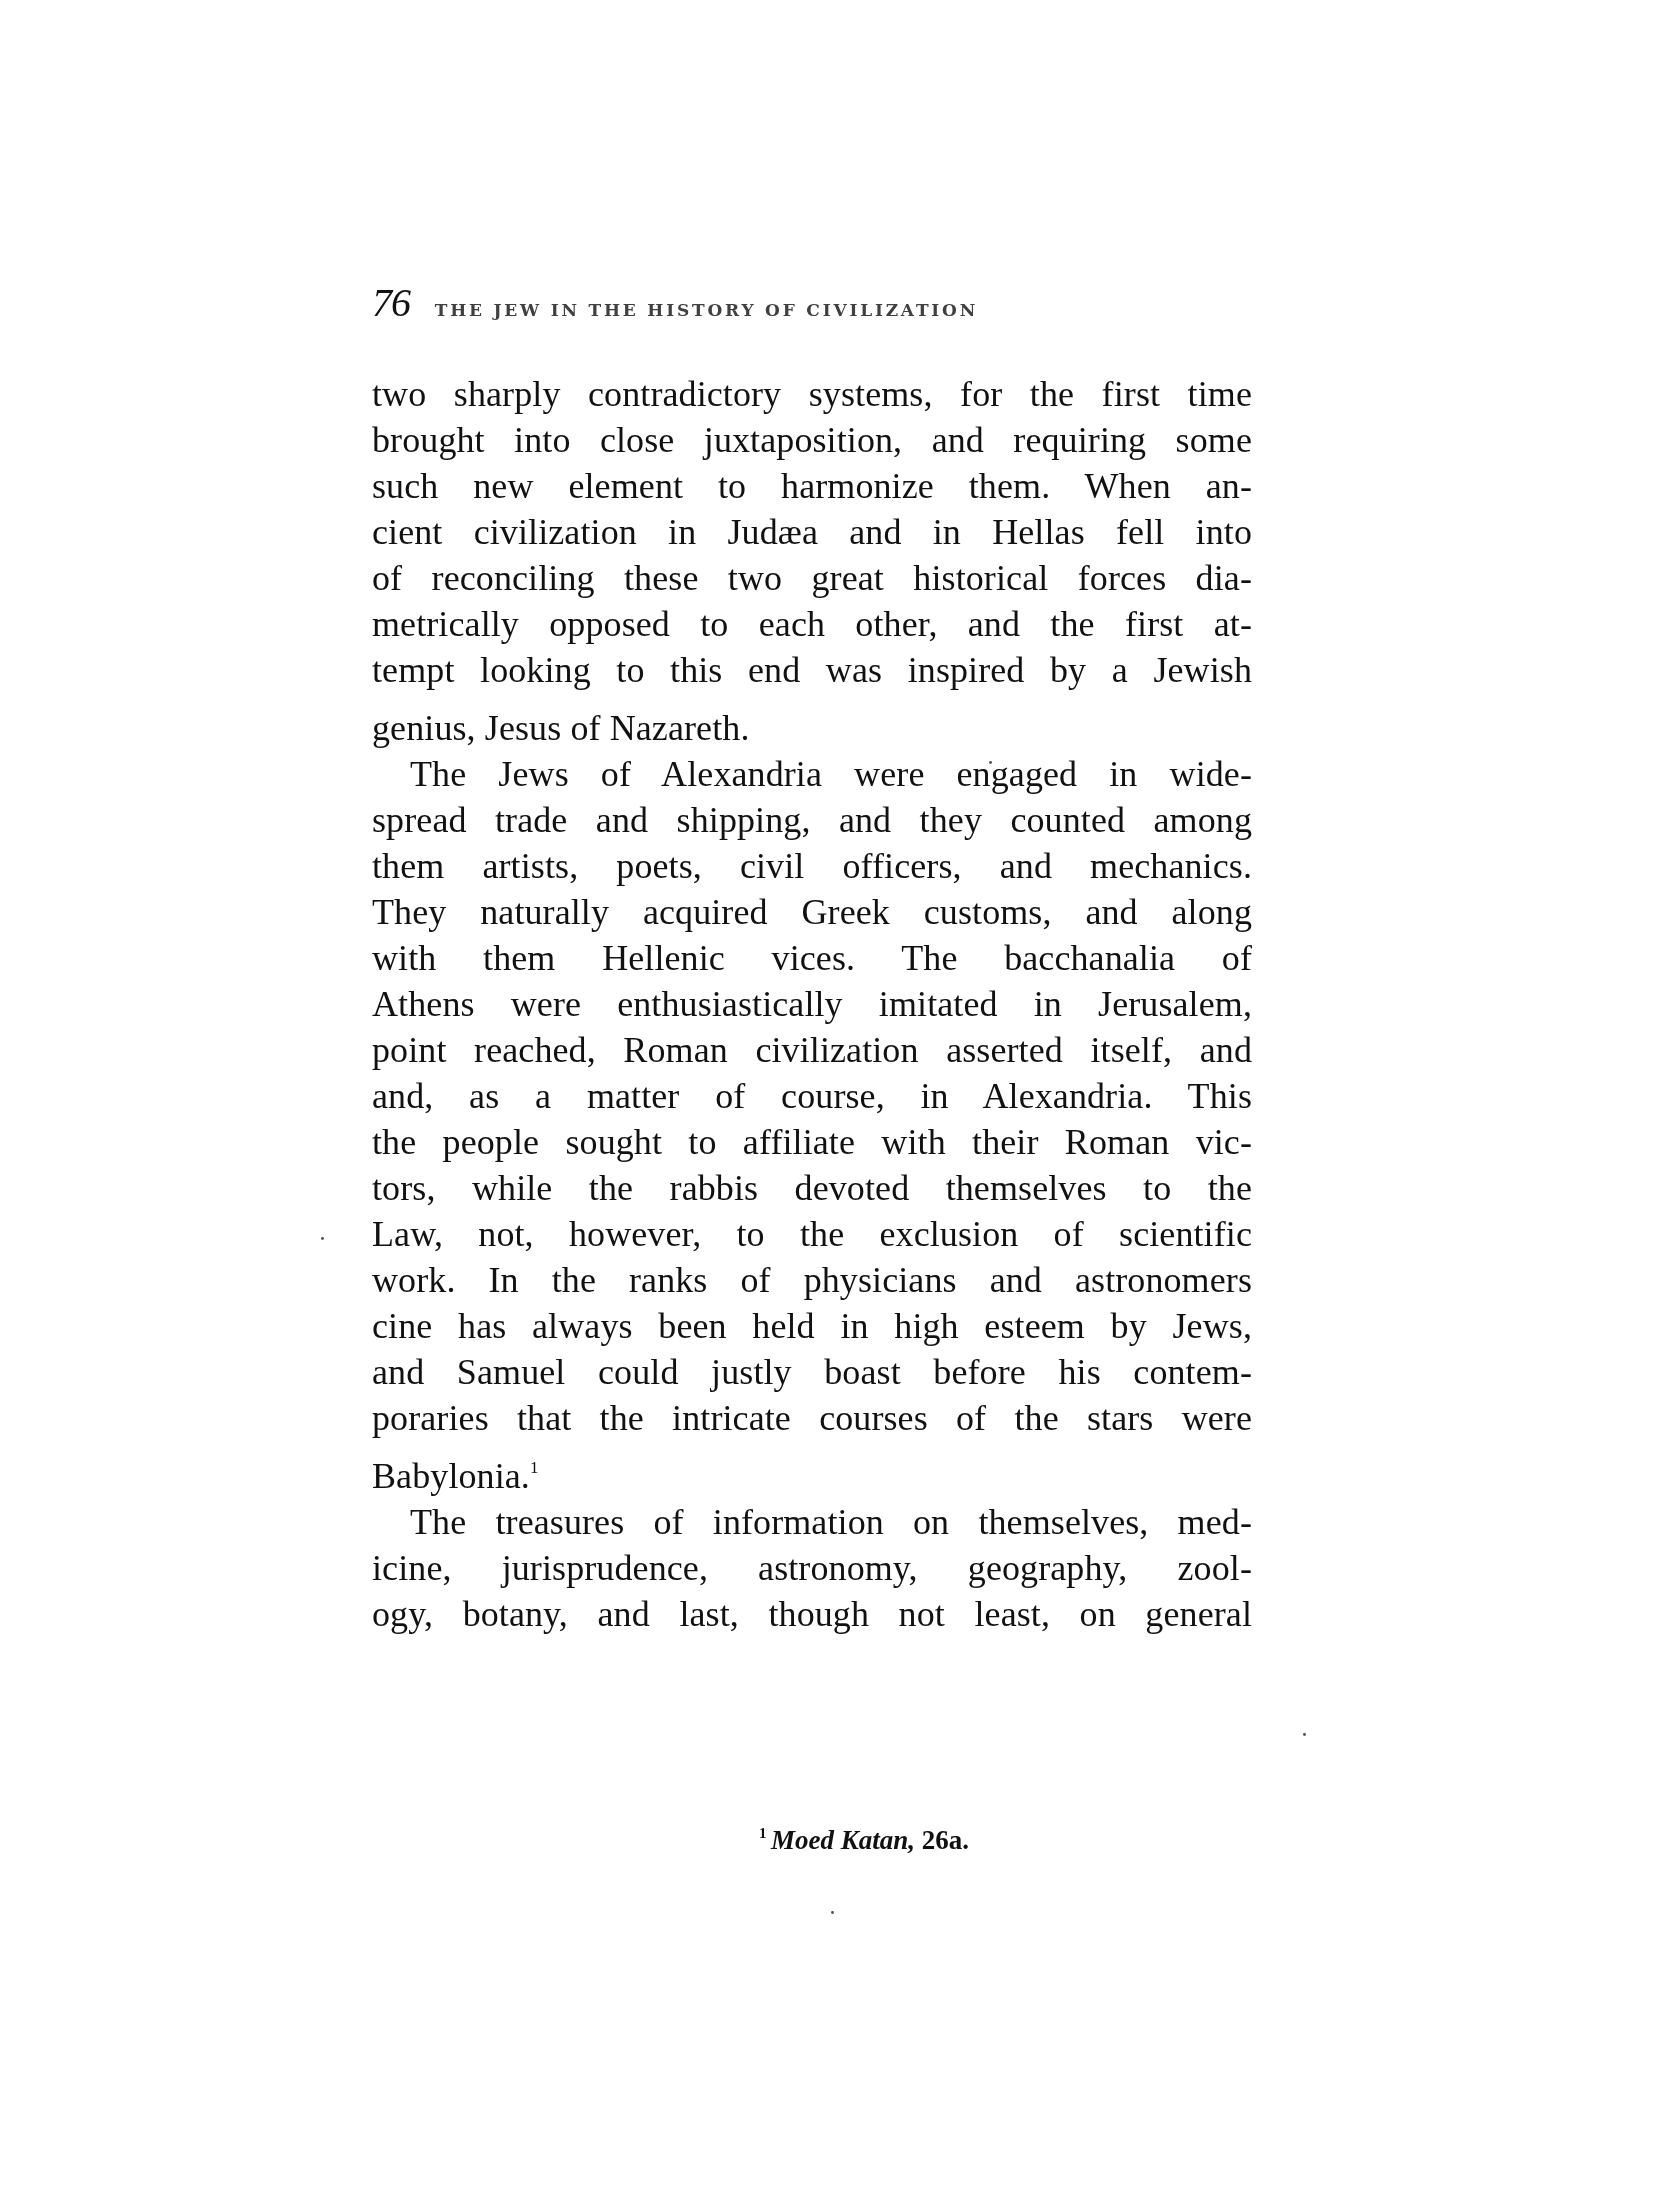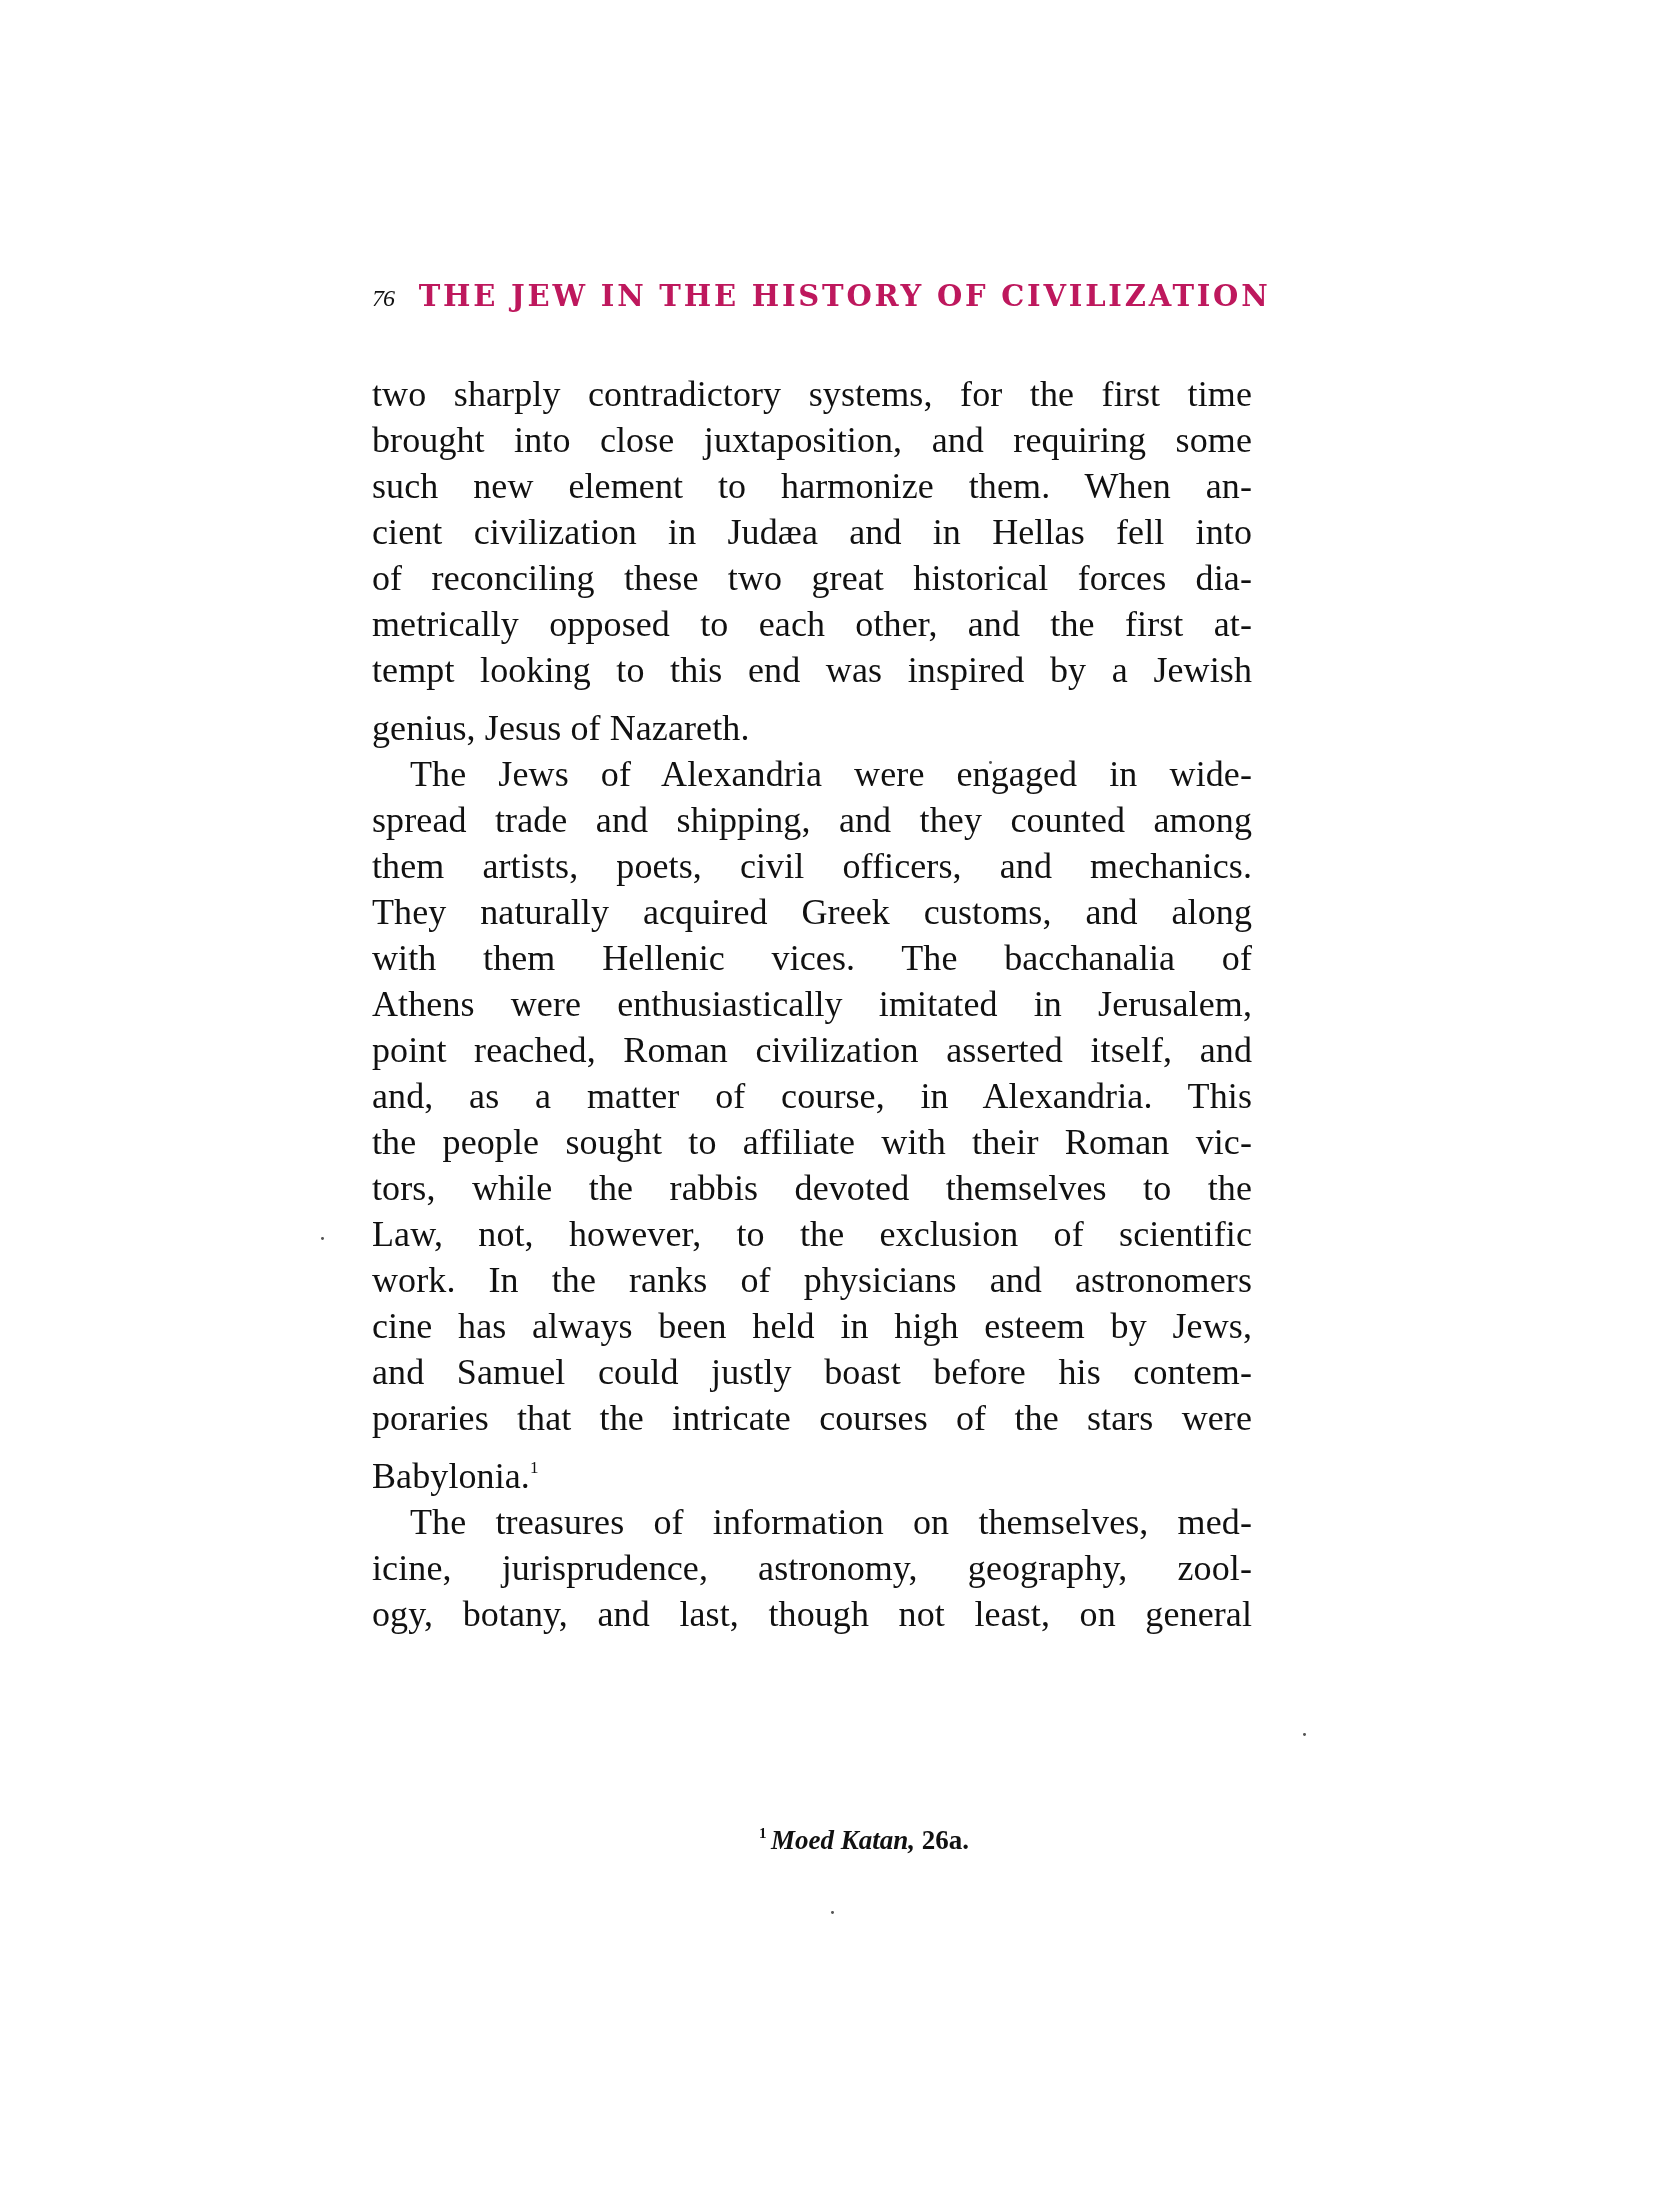--- a/index.html
+++ b/index.html
@@ -26,32 +26,32 @@
       left: 372px;
       top: 279px;
       width: 847px;
       height: 47px;
       display: flex;
       align-items: baseline;
       white-space: nowrap;
     }
     .page-number {
       font-family: "Liberation Serif", "DejaVu Serif", serif;
-      font-size: 24px;
+      font-size: 40px;
       font-style: italic;
       color: #111;
       margin-right: 24.5px;
       letter-spacing: -0.9px;
     }
     .running-title {
       font-family: "DejaVu Serif", "Liberation Serif", serif;
       font-weight: bold;
-      font-size: 29px;
+      font-size: 17px;
       letter-spacing: 2.8px;
-      color: #be185d;
+      color: #404040;
     }
     .body-text {
       position: absolute;
       left: 372px;
       top: 371px;
       width: 880px;
     }
     .line {
       display: block;
       height: 46px;

